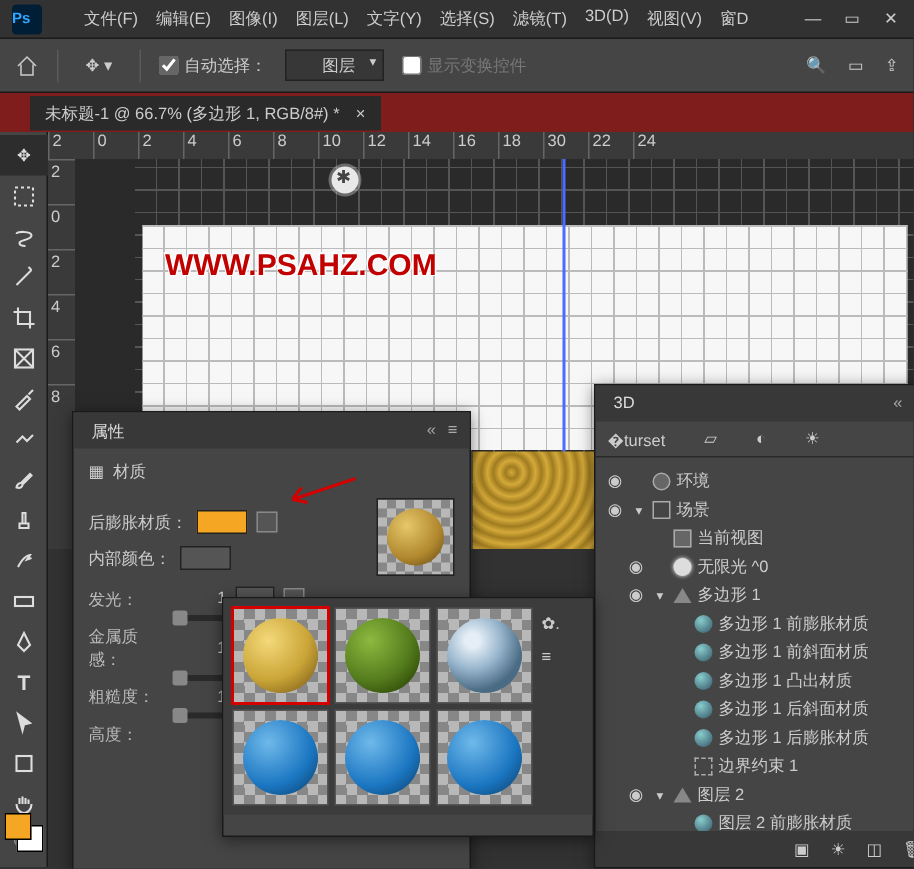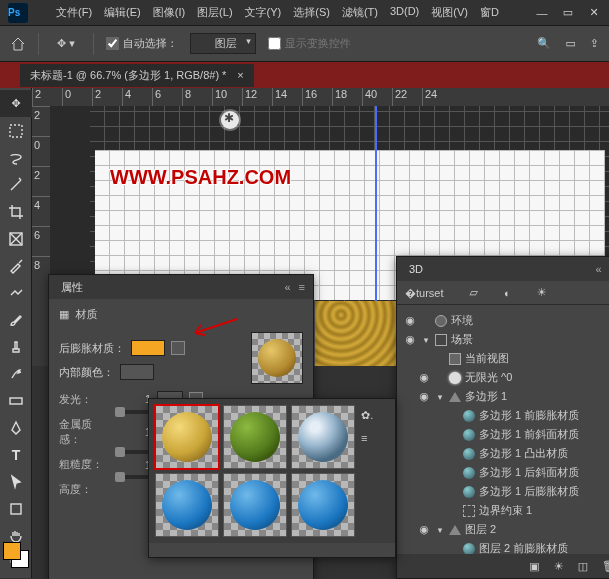--- a/index.html
+++ b/index.html
@@ -248,21 +248,21 @@
       <span>0</span>
       <span>2</span>
       <span>4</span>
       <span>6</span>
       <span>8</span>
       <span>10</span>
       <span>12</span>
       <span>14</span>
       <span>16</span>
       <span>18</span>
-      <span>40</span>
+      <span>30</span>
       <span>22</span>
       <span>24</span>
   </div>
   <div class="ruler-v">
     <span>2</span>
       <span>0</span>
       <span>2</span>
       <span>4</span>
       <span>6</span>
       <span>8</span>

